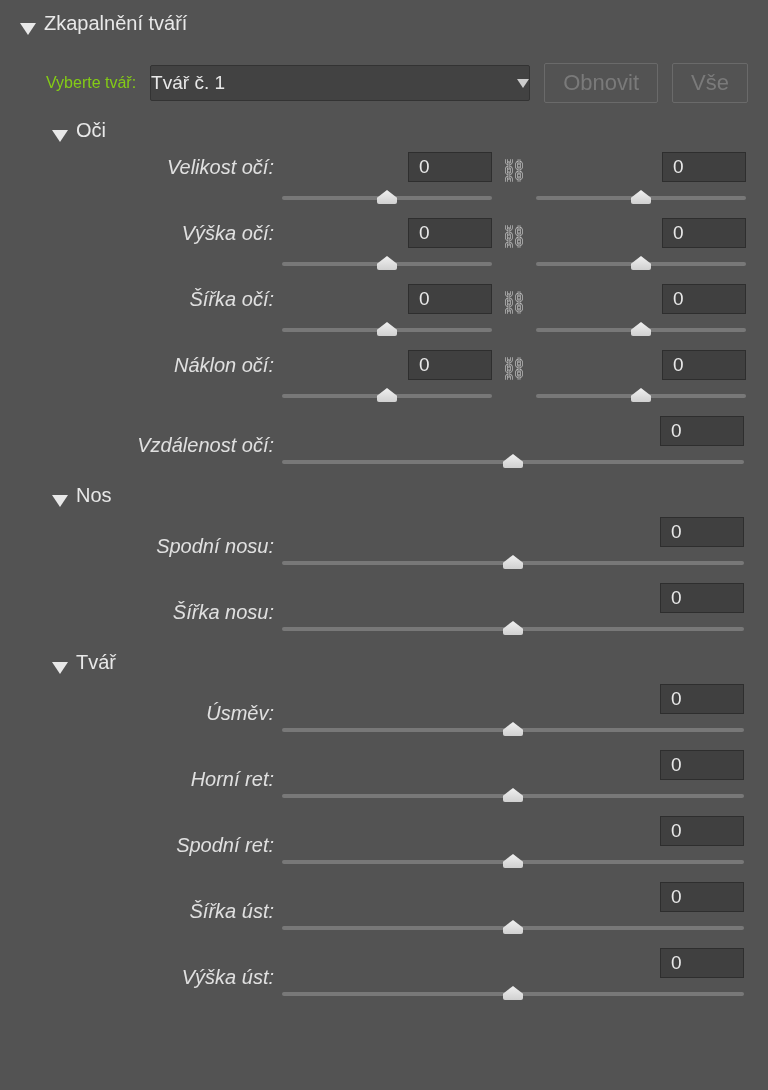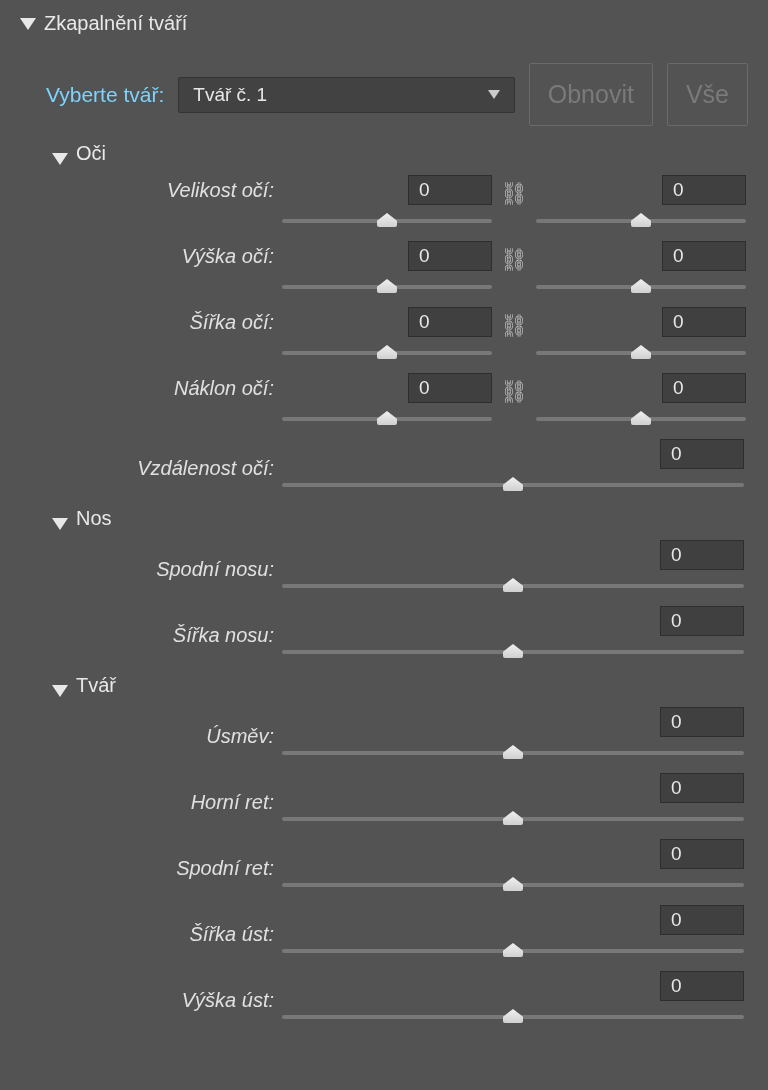--- a/index.html
+++ b/index.html
@@ -8,68 +8,68 @@
     color: #e8e8e8;
     font-family: -apple-system, BlinkMacSystemFont, "Segoe UI", sans-serif;
     font-size: 18px;
     width: 768px;
     height: 1090px;
     overflow: hidden;
     padding: 12px 20px;
   }
   .section-header {
     display: flex;
-    align-items: center;
+    align-items: flex-end;
     gap: 8px;
     font-size: 20px;
     color: #e8e8e8;
     margin-bottom: 28px;
     font-weight: 400;
   }
   .disclosure {
     width: 0; height: 0;
     border-left: 8px solid transparent;
     border-right: 8px solid transparent;
     border-top: 12px solid #e8e8e8;
     display: inline-block;
   }
   .face-select-row {
     display: flex;
     align-items: center;
     gap: 14px;
     margin: 14px 0 16px 26px;
   }
   .face-select-label {
-    font-size: 21px;
-    color: #7dd3fc;
+    font-size: 16px;
+    color: #84cc16;
   }
   .select {
     flex: 1;
     background: #424242;
     border: 1px solid #333;
     color: #e8e8e8;
     font-size: 19px;
-    padding: 6px 14px;
+    padding: 6px 0;
     display: flex;
     align-items: center;
     justify-content: space-between;
     border-radius: 2px;
   }
   .select .chev {
     width: 0; height: 0;
     border-left: 6px solid transparent;
     border-right: 6px solid transparent;
     border-top: 9px solid #ccc;
   }
   .btn {
     background: #535353;
     border: 1px solid #6a6a6a;
     color: #7a7a7a;
-    font-size: 25px;
-    padding: 16px 18px;
+    font-size: 22px;
+    padding: 6px 18px;
     border-radius: 2px;
   }
   .sub-section {
     margin-left: 32px;
     margin-top: 10px;
   }
   .sub-header {
     display: flex;
     align-items: flex-end;
     gap: 8px;

